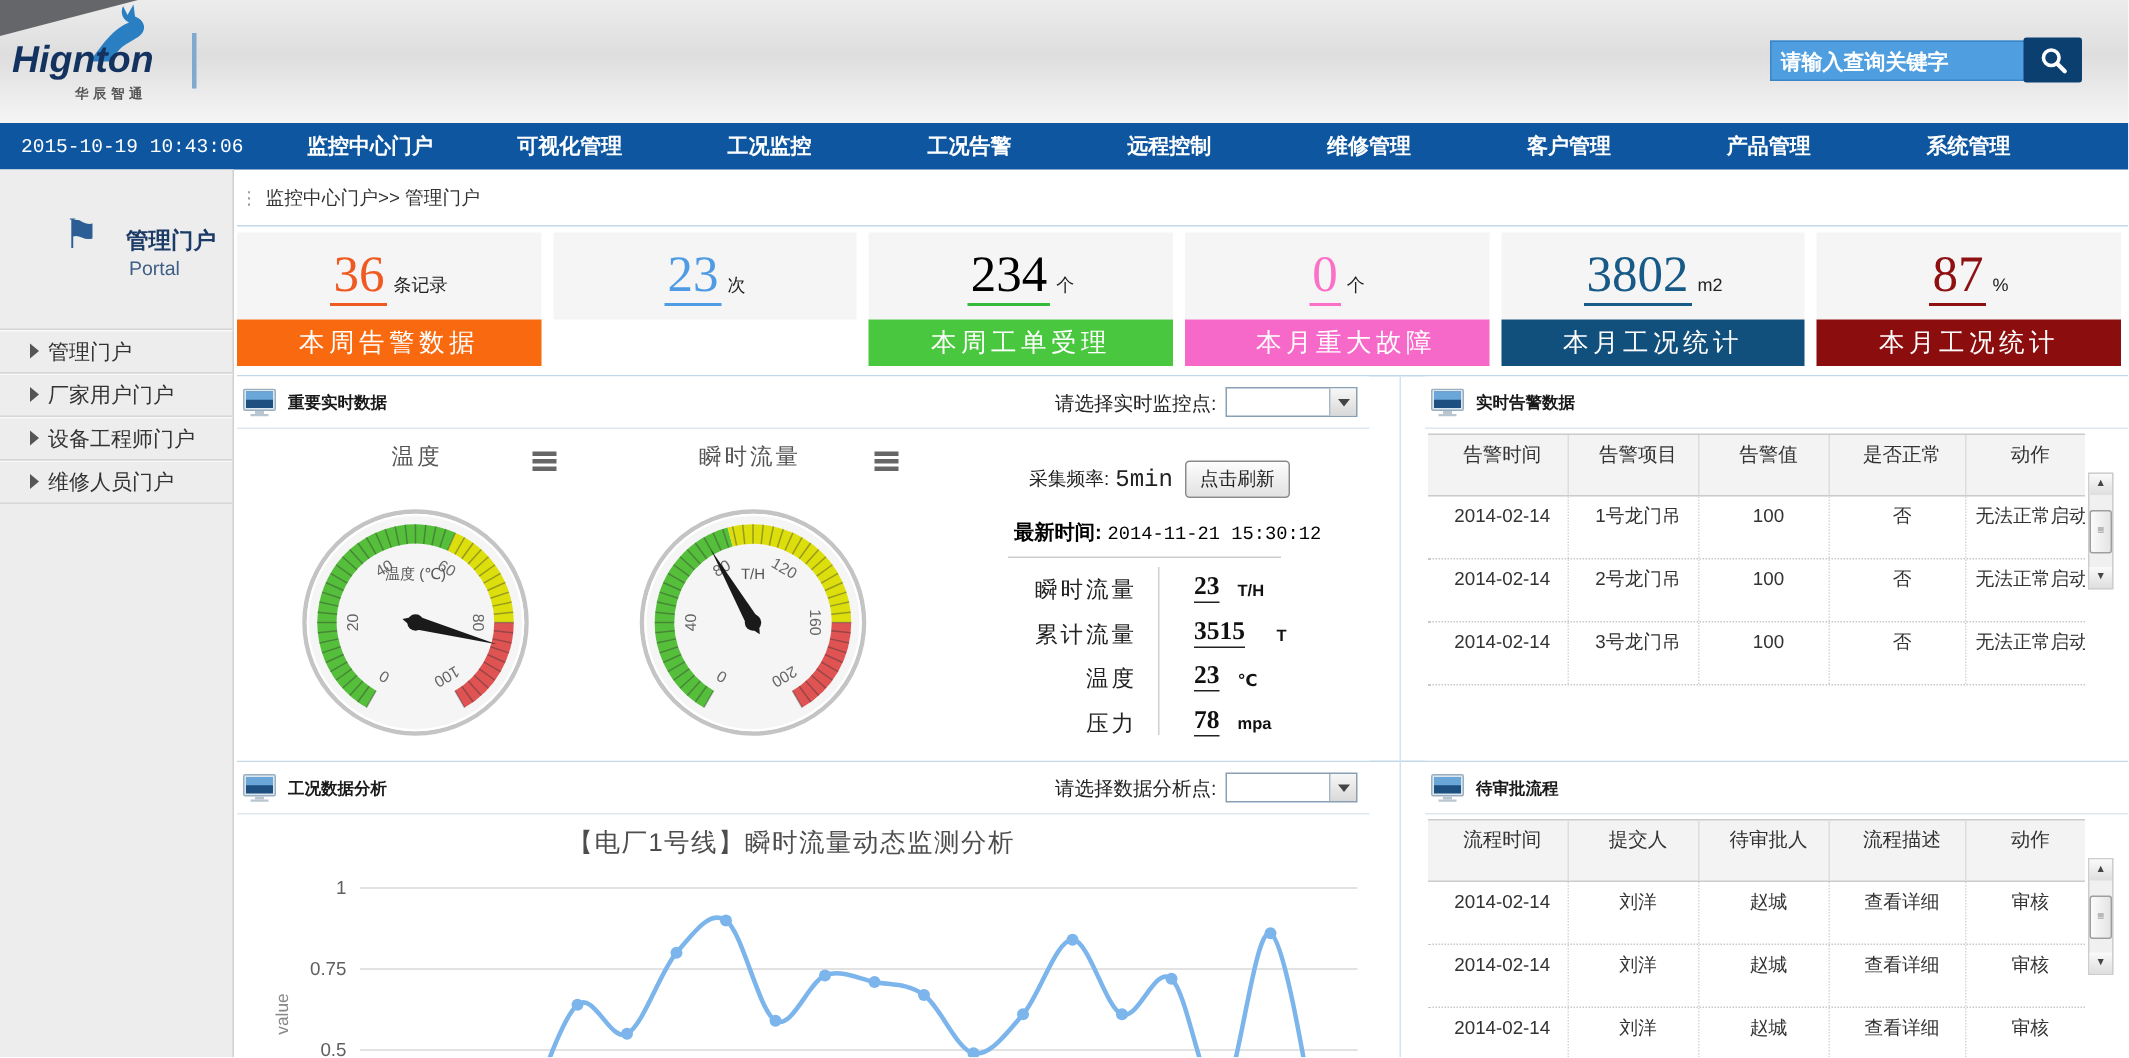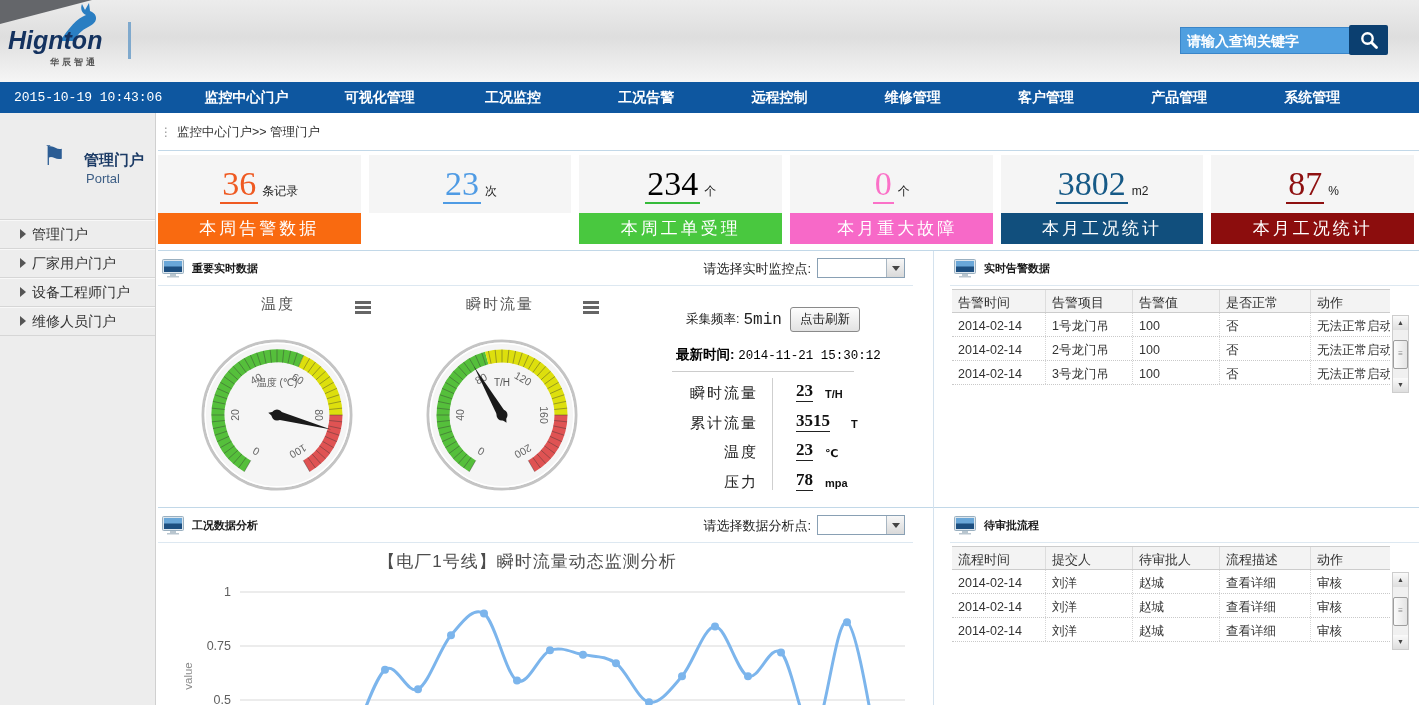--- a/index.html
+++ b/index.html
@@ -94,21 +94,21 @@
   .reading-row{position:relative;height:29.5px;}
   .reading-label{position:absolute;left:0;top:5px;width:160px;text-align:right;font-size:15px;color:#222;letter-spacing:2px;}
   .reading-value{position:absolute;left:198px;top:2px;font-family:"Liberation Serif","DejaVu Serif",serif;
           font-weight:bold;font-size:17px;color:#111;border-bottom:1px solid #222;cursor:pointer;}
   .reading-unit{position:absolute;left:230px;top:9px;font-size:11px;font-weight:bold;color:#111;}
   
   .chart-title{position:absolute;left:0;right:16px;top:42px;text-align:center;font-size:17px;color:#4d4d4d;letter-spacing:1px;}
   .line-chart{position:absolute;left:0;top:70px;}
   
   .tbl{position:absolute;left:2px;top:38px;width:438px;font-size:12.5px;color:#333;}
-  .trow{display:grid;grid-template-columns:93px 87px 87px 91px auto;height:24px;line-height:26px;}
+  .trow{display:grid;grid-template-columns:93px 87px 87px 91px auto;height:42px;line-height:26px;text-align:center;}
   .trow.thead{background:#f3f3f3;border-top:1px solid #ccc;border-bottom:1px solid #ccc;box-sizing:border-box;font-size:13px;}
   .tcell{padding-left:6px;overflow:hidden;white-space:nowrap;}
   .trow.thead .tcell + .tcell{border-left:1px solid #ddd;}
   .trow:not(.thead){border-bottom:1px dotted #c9c9c9;box-sizing:border-box;}
   .trow:not(.thead) .tcell + .tcell{border-left:1px dotted #d6d6d6;}
   
   .scrollbar{position:absolute;right:10px;top:64px;width:17px;height:78px;background:#f0f0f0;border:1px solid #cdcdcd;box-sizing:border-box;}
   .sb-btn{height:14px;font-size:7px;color:#444;text-align:center;line-height:14px;background:linear-gradient(#fafafa,#dedede);cursor:pointer;}
   .sb-track{height:48px;position:relative;}
   .sb-thumb{position:absolute;left:0;right:0;top:10px;height:27px;background:linear-gradient(90deg,#fbfbfb,#e4e4e4);

